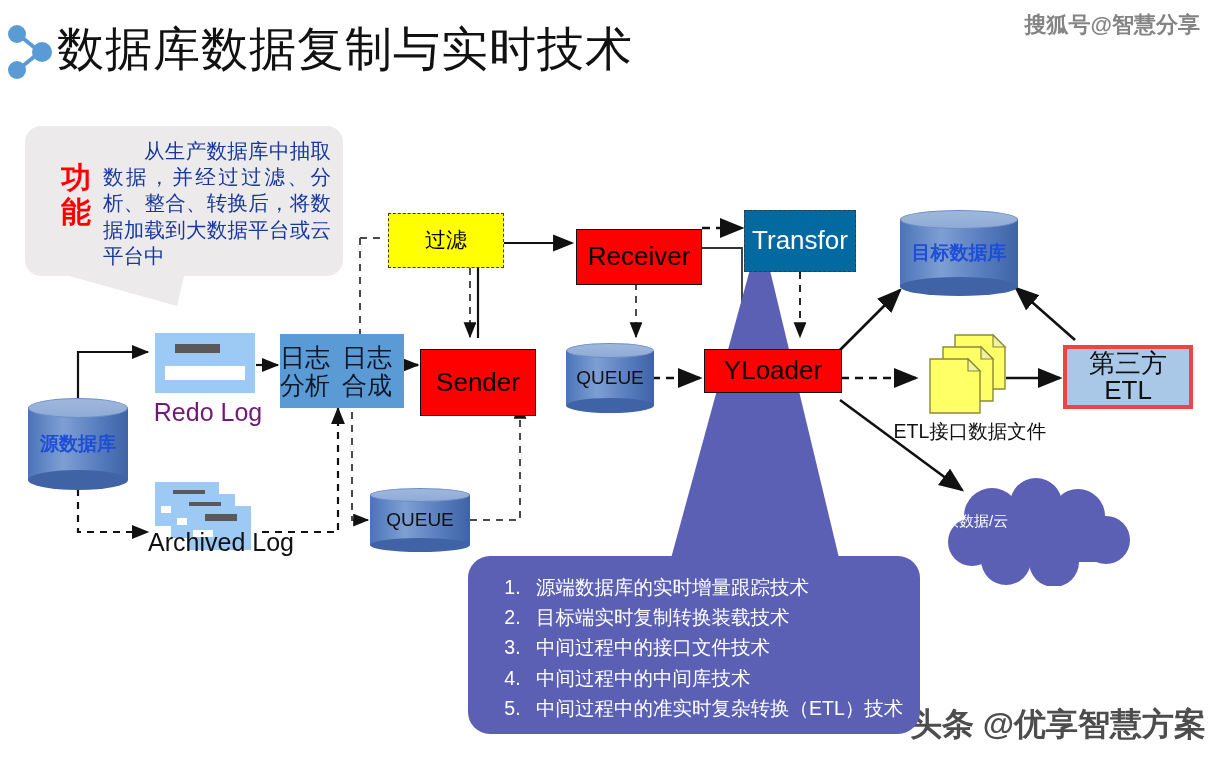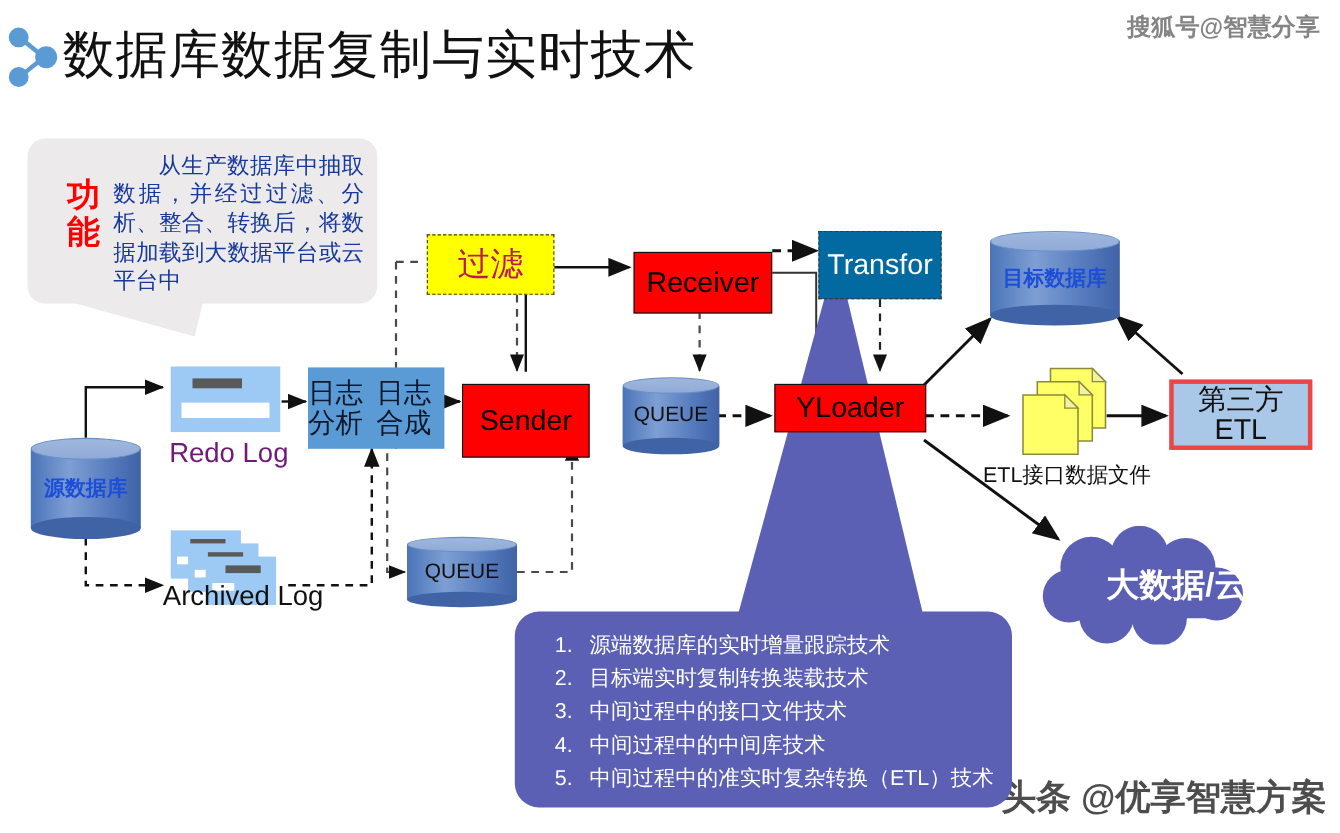--- a/index.html
+++ b/index.html
@@ -41,22 +41,22 @@
   .boxlabel {
     display: flex; align-items: center; justify-content: center;
     width: 100%; height: 100%; text-align: center; line-height: 1.05;
   }
   .red-box {
     background: #fe0000; border: 1px solid #111; color: #000;
     font-size: 26px;
     margin-top: 12px;
   }
   .yellow-box {
-    background: #ffff00; border: 1px dashed #3a3a3a; color: #be185d;
-    font-size: 30px;
+    background: #ffff00; border: 1px dashed #3a3a3a; color: #000000;
+    font-size: 21px;
   }
   .purple-box {
     background: #0369a1; border: 1px dashed #3a3a3a; color: #ffffff;
     font-size: 26px;
   }
   .lightblue-box {
     background: #a9c8e8; border: 4px solid #ef4444; color: #111;
     font-size: 26px;
   }
   .midblue-box {
@@ -116,21 +116,21 @@
   #callout-list ol {
     margin: 0; padding: 16px 0 0 58px; list-style: decimal;
     color: #ffffff; font-size: 19.5px; line-height: 1.55;
   }
   #callout-list li { padding-left: 10px; }
   #callout-tail-funnel { position: absolute; left: 640px; top: 262px; width: 330px; height: 300px; z-index: 2; }
   
   #cloud-bigdata { position: absolute; left: 944px; top: 478px; width: 190px; height: 108px; }
   #cloud-label {
     position: absolute; left: 944px; top: 512px; width: 190px;
-    text-align: right; color: #ffffff; font-size: 30px; font-weight: 700; z-index: 3;
+    text-align: left; color: #ffffff; font-size: 15px; font-weight: 400; z-index: 3;
   }
   
   #etl-files { position: absolute; left: 925px; top: 333px; width: 86px; height: 84px; }
   #etl-files-label {
     position: absolute; left: 880px; top: 418px; width: 180px;
     text-align: center; font-size: 19.5px; color: #111;
   }
   
   #redo-log-icon { position: absolute; left: 155px; top: 333px; width: 100px; height: 60px; }
   #redo-log-label {

